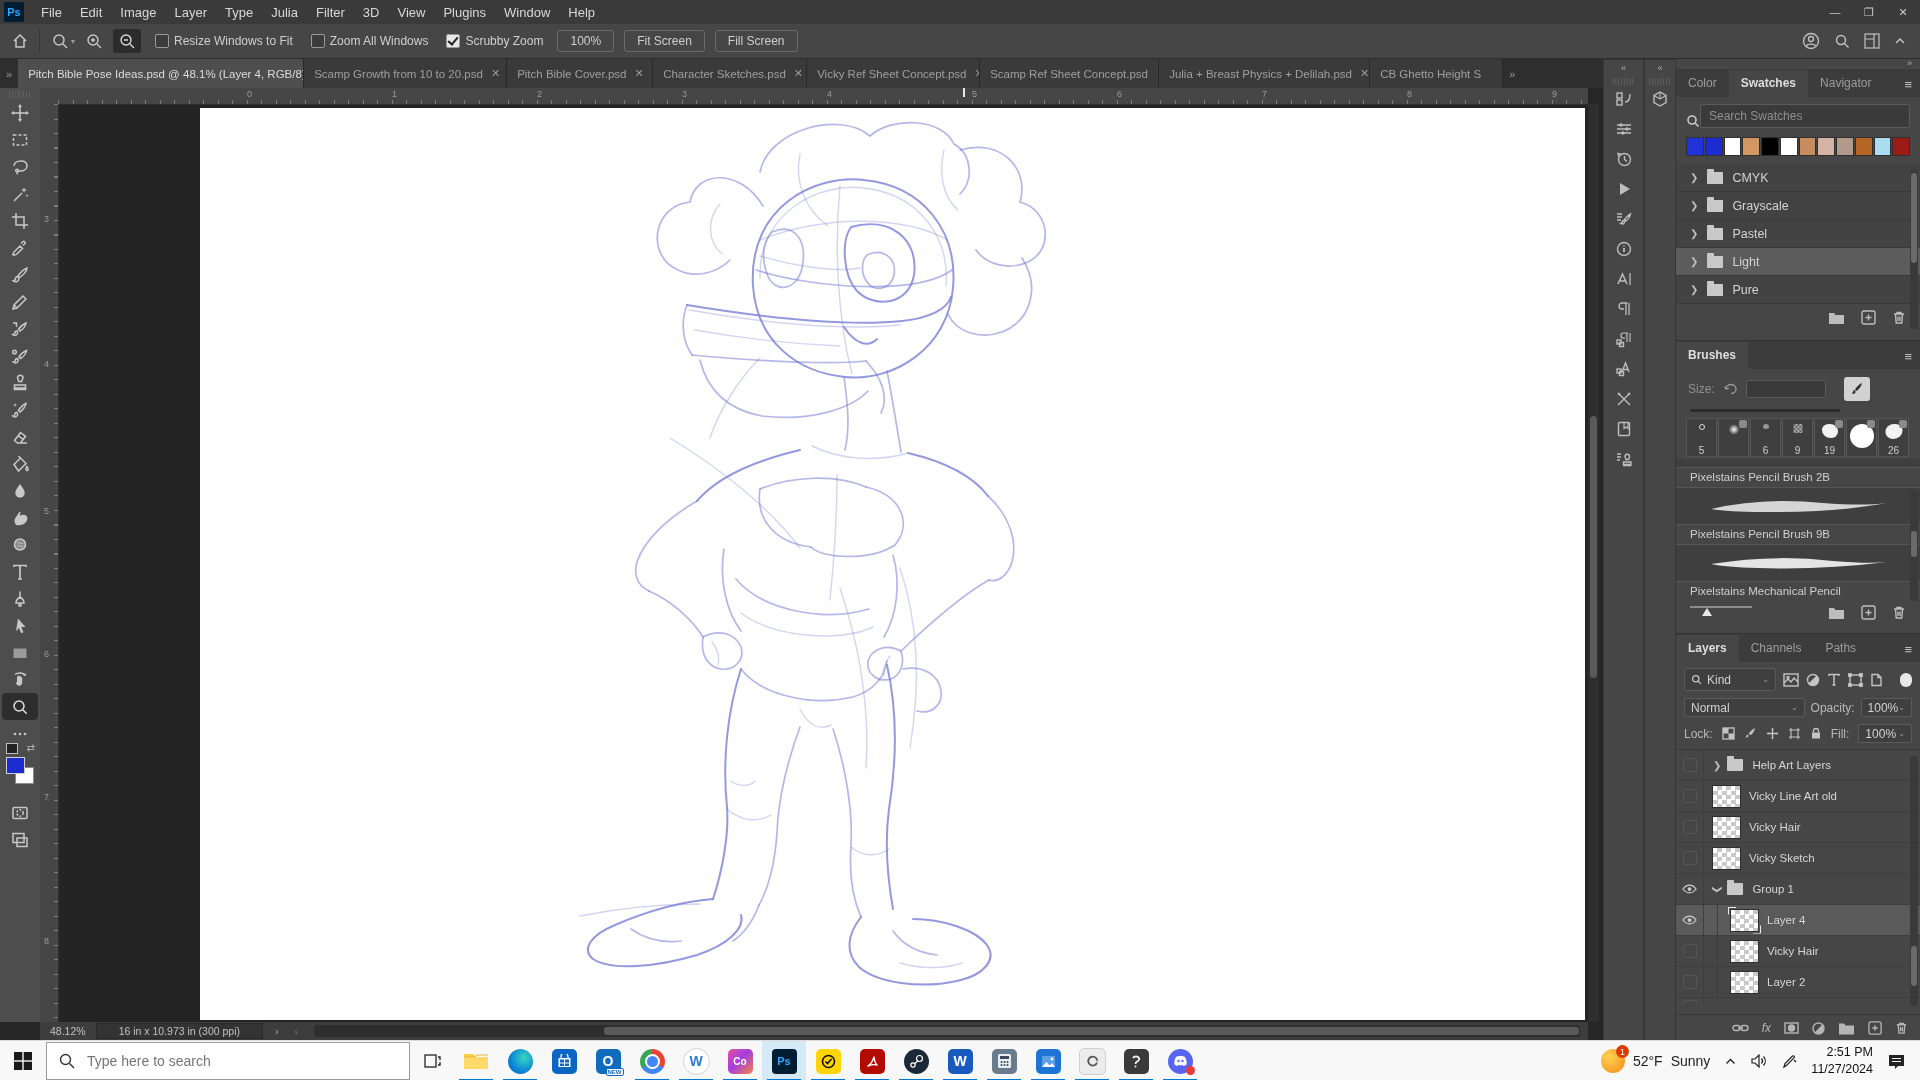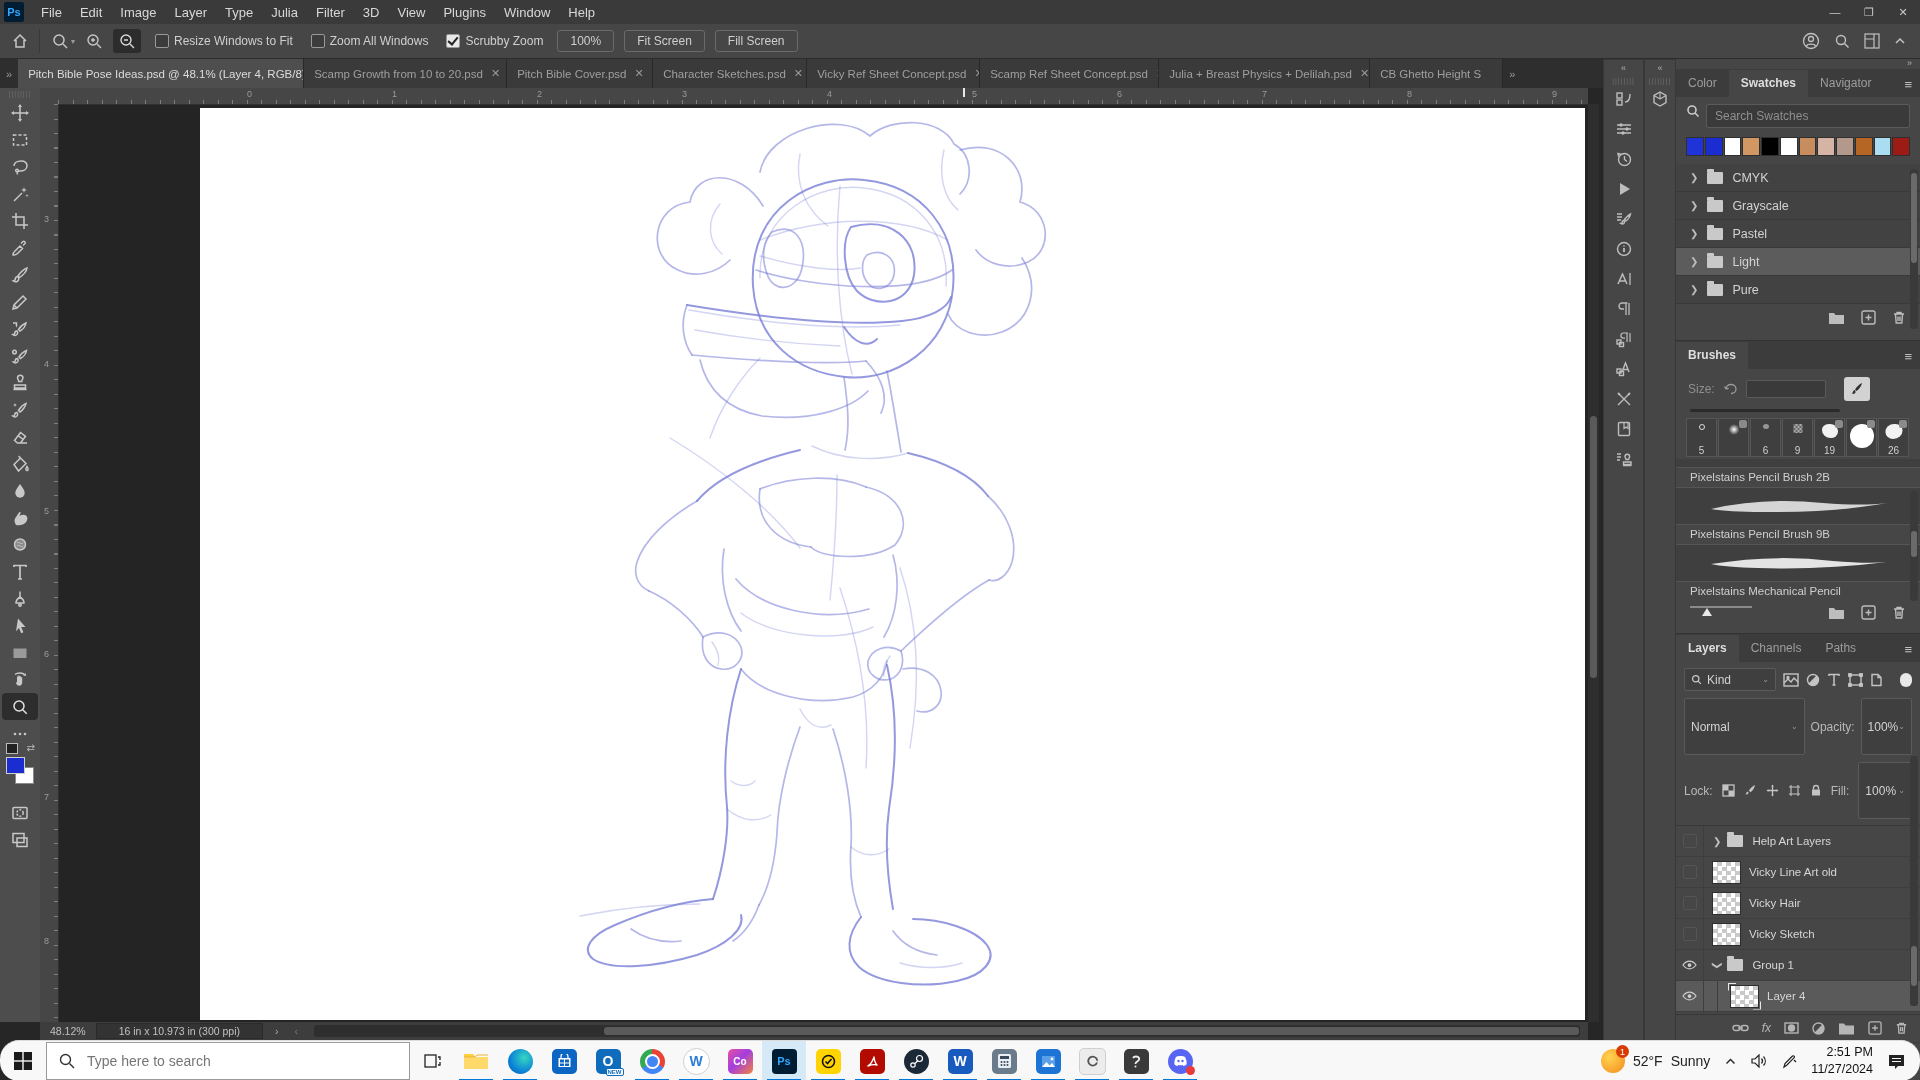--- a/index.html
+++ b/index.html
@@ -73,21 +73,21 @@
   .pstrip .grip{color:#6e6e6e;font-size:7px;text-align:center;letter-spacing:1px;}
   .sicon{height:30px;display:flex;align-items:center;justify-content:center;}
   .sicon svg{stroke:#bdbdbd;fill:none;stroke-width:1.4;}
   .sicon .fillg{fill:#bdbdbd;stroke:none;}
   
   #dock{position:absolute;left:1676px;top:59px;width:244px;height:981px;background:#464646;}
   .ptabs{display:flex;align-items:flex-end;background:#3c3c3c;height:28px;position:relative;}
   .ptab{padding:6px 12px 7px;font-size:12px;color:#9d9d9d;background:#3c3c3c;}
   .ptab.active{background:#464646;color:#dedede;font-weight:bold;}
   .pmenu{position:absolute;right:8px;top:8px;color:#c0c0c0;font-size:13px;letter-spacing:0;}
-  .searchrow{display:flex;align-items:flex-start;gap:6px;padding:7px 10px 6px;}
+  .searchrow{display:flex;align-items:flex-end;padding:7px 10px 6px;}
   .mag{stroke:#c9c9c9;fill:none;stroke-width:1.6;}
   .searchbox{flex:1;background:#3a3a3a;border:1px solid #5a5a5a;border-radius:2px;color:#9a9a9a;
     font-size:12px;padding:3px 8px;height:16px;}
   .searchbox::placeholder{color:#8f8f8f;}
   input.searchbox{outline:none;font-family:inherit;}
   #swatchrow{display:flex;gap:1px;padding:3px 10px 8px;}
   .sw{width:17px;height:17px;border:1px solid #2f2f2f;}
   .sgroup{display:flex;align-items:center;gap:9px;height:27px;padding-left:14px;background:#424242;
     border-bottom:1px solid #393939;color:#d2d2d2;font-size:12.5px;}
   .sgroup.selected{background:#5c5c5c;}
@@ -110,21 +110,21 @@
   .pen-badge{position:absolute;top:1px;right:1px;width:8px;height:8px;background:#8a8a8a;border-radius:2px;}
   .brushname{background:#464646;color:#cfcfcf;font-size:11.5px;padding:3px 14px 4px;border-bottom:1px solid #555;}
   .brushstroke{background:#3f3f3f;height:36px;border-bottom:1px solid #555;display:flex;align-items:center;justify-content:center;}
   
   #filterrow{display:flex;align-items:center;gap:7px;padding:6px 8px 5px;}
   #kindbox{display:flex;align-items:center;gap:5px;background:#3f3f3f;border:1px solid #5a5a5a;border-radius:2px;
     padding:2px 6px;color:#d2d2d2;font-size:12px;width:78px;height:17px;}
   .fico svg{stroke:#c4c4c4;fill:none;stroke-width:1.4;}
   #filtertoggle{margin-left:auto;width:12px;height:14px;background:#e8e8e8;border-radius:6px;}
   #blendrow{display:flex;align-items:center;gap:6px;padding:2px 8px 5px;color:#b8b8b8;font-size:12px;}
-  .ddown{background:#3f3f3f;border:1px solid #5a5a5a;border-radius:2px;padding:19px 6px;color:#d2d2d2;
+  .ddown{background:#3f3f3f;border:1px solid #5a5a5a;border-radius:2px;padding:0 6px;color:#d2d2d2;
     display:flex;align-items:center;justify-content:space-between;height:17px;}
   #lockrow{display:flex;align-items:center;gap:9px;padding:2px 8px 6px;color:#b8b8b8;font-size:12px;border-bottom:1px solid #393939;}
   .lico svg{stroke:#c4c4c4;fill:none;stroke-width:1.3;}
   .lrow{display:flex;align-items:center;height:30px;border-bottom:1px solid #3e3e3e;background:#464646;color:#d6d6d6;font-size:11.5px;}
   .lrow.selected{background:#5a5a5a;}
   .eyecell{width:27px;height:30px;border-right:1px solid #3e3e3e;display:flex;align-items:center;justify-content:center;flex:none;}
   .eyeempty{width:12px;height:12px;border:1px solid #545454;border-radius:2px;}
   .lrow .indent{width:13px;flex:none;border-right:1px solid #3e3e3e;height:30px;}
   .lthumb{width:27px;height:21px;margin:0 8px;flex:none;border:1px solid #2e2e2e;
     background:repeating-conic-gradient(#c9c9c9 0% 25%,#ffffff 0% 50%);background-size:9px 9px;position:relative;}
@@ -137,21 +137,21 @@
     display:flex;align-items:center;justify-content:flex-end;gap:13px;padding:0 12px;}
   #layerbottom svg{stroke:#b5b5b5;fill:none;stroke-width:1.4;}
   #fxtxt{color:#b5b5b5;font-size:12px;font-style:italic;}
   
   #sketch path{fill:none;stroke:#767bd6;stroke-linecap:round;stroke-width:1.7;}
   #sketch .lt{stroke-opacity:.32;stroke-width:1.4;}
   #sketch .md{stroke-opacity:.55;}
   #sketch .hv{stroke-opacity:.78;stroke-width:2;}
   
   #taskbar{position:absolute;left:0;top:1040px;width:1920px;height:40px;background:#f8f8f8;border-top:1px solid #dcdcdc;
-    display:flex;align-items:center;border-radius:19px;}
+    display:flex;align-items:center;}
   #startbtn{width:46px;height:40px;display:flex;align-items:center;justify-content:center;}
   #tsearch{width:364px;height:38px;background:#fff;border:1px solid #9a9a9a;display:flex;align-items:center;gap:10px;padding:0 12px;box-sizing:border-box;}
   #tsearch input{border:none;outline:none;font-size:14px;color:#444;width:280px;font-family:inherit;background:transparent;}
   .tbicon{width:44px;height:40px;display:flex;align-items:center;justify-content:center;position:relative;}
   .tbicon.running:after{content:"";position:absolute;left:5px;bottom:0;width:34px;height:2.5px;background:#0078d7;}
   .tbicon.active{background:#d5e9f7;}
   .appsq{width:25px;height:25px;border-radius:5px;display:flex;align-items:center;justify-content:center;font-weight:bold;}
   #tray{margin-left:auto;display:flex;align-items:center;gap:14px;padding-right:14px;color:#222;}
   #weather{display:flex;align-items:center;gap:8px;font-size:14px;color:#222;}
   #wicon{width:24px;height:24px;border-radius:50%;background:radial-gradient(circle at 35% 35%,#ffd34d,#f58a1f);position:relative;}

